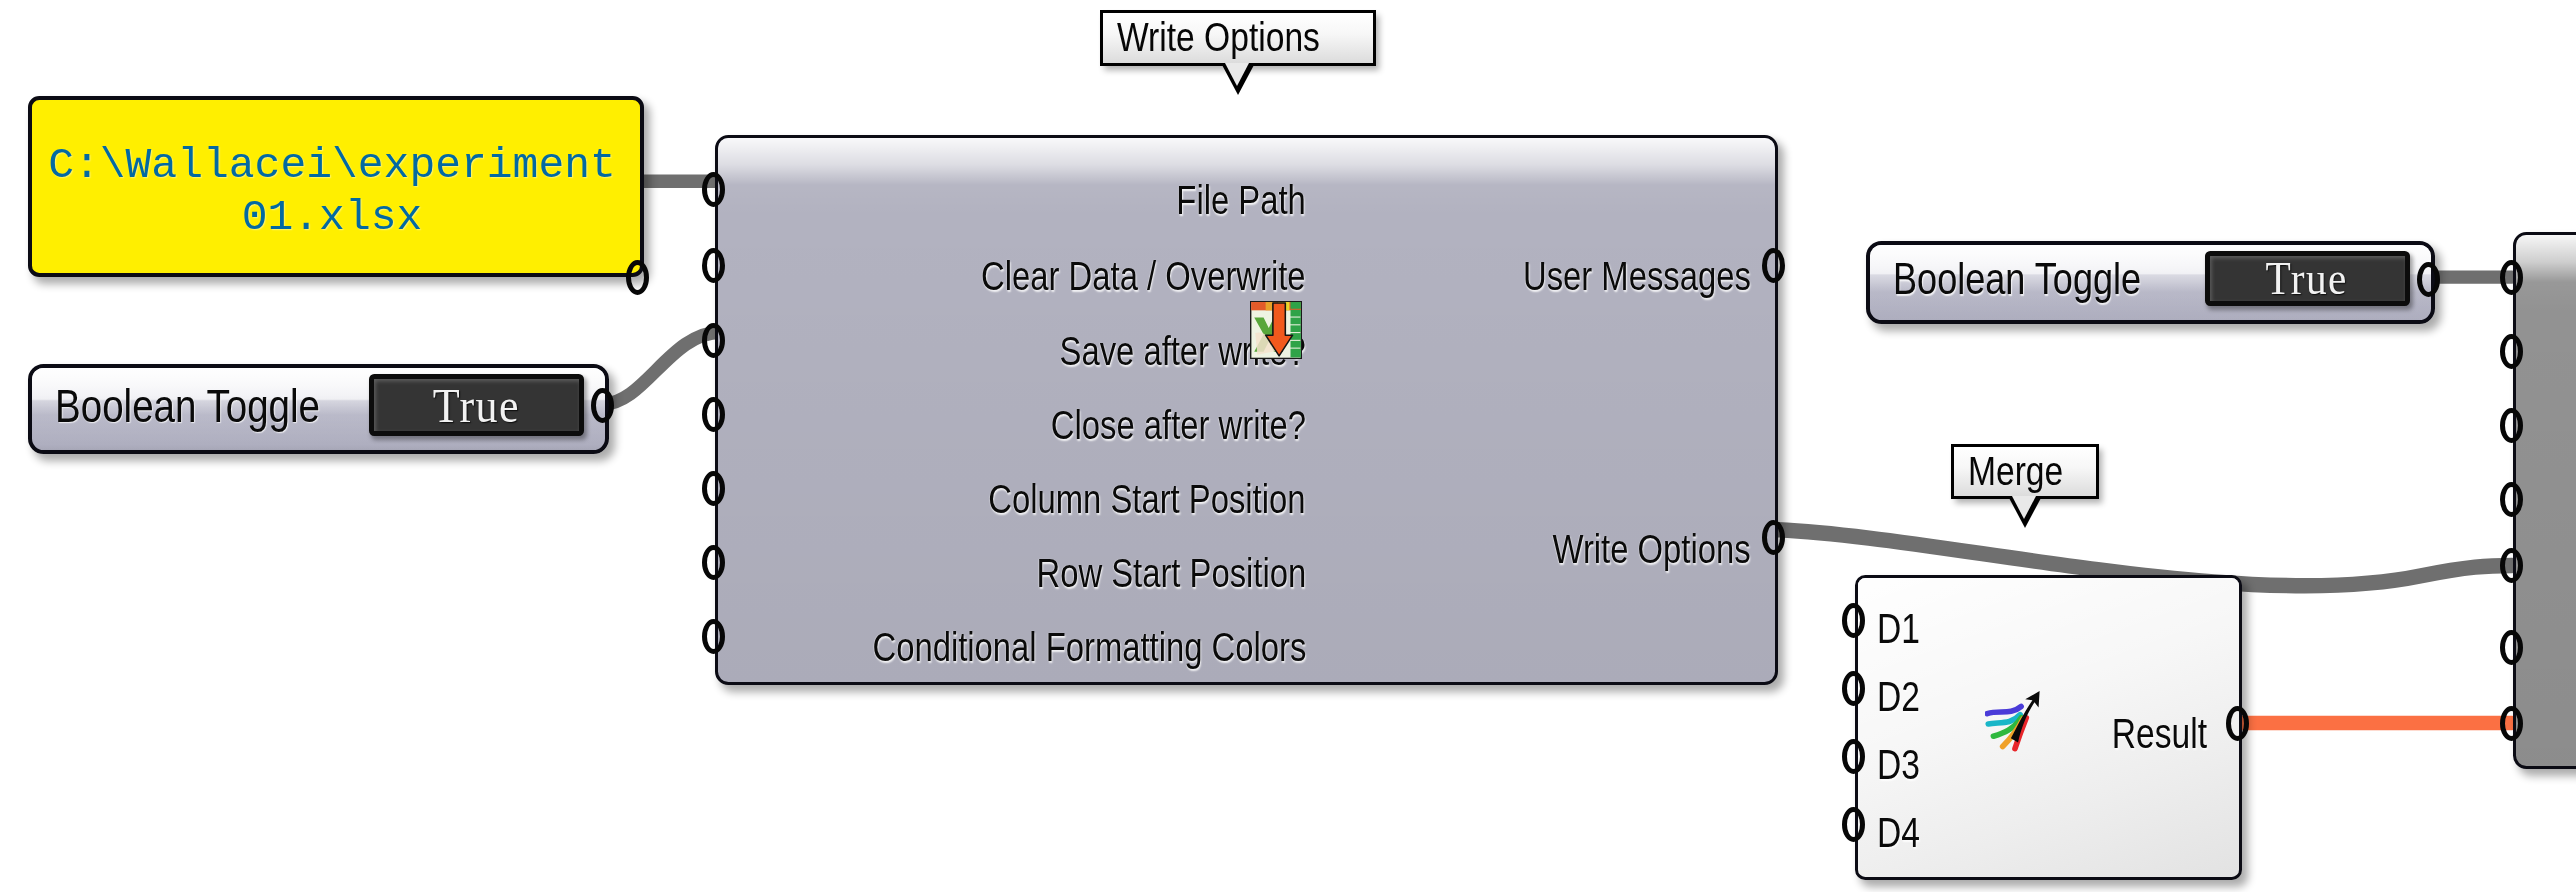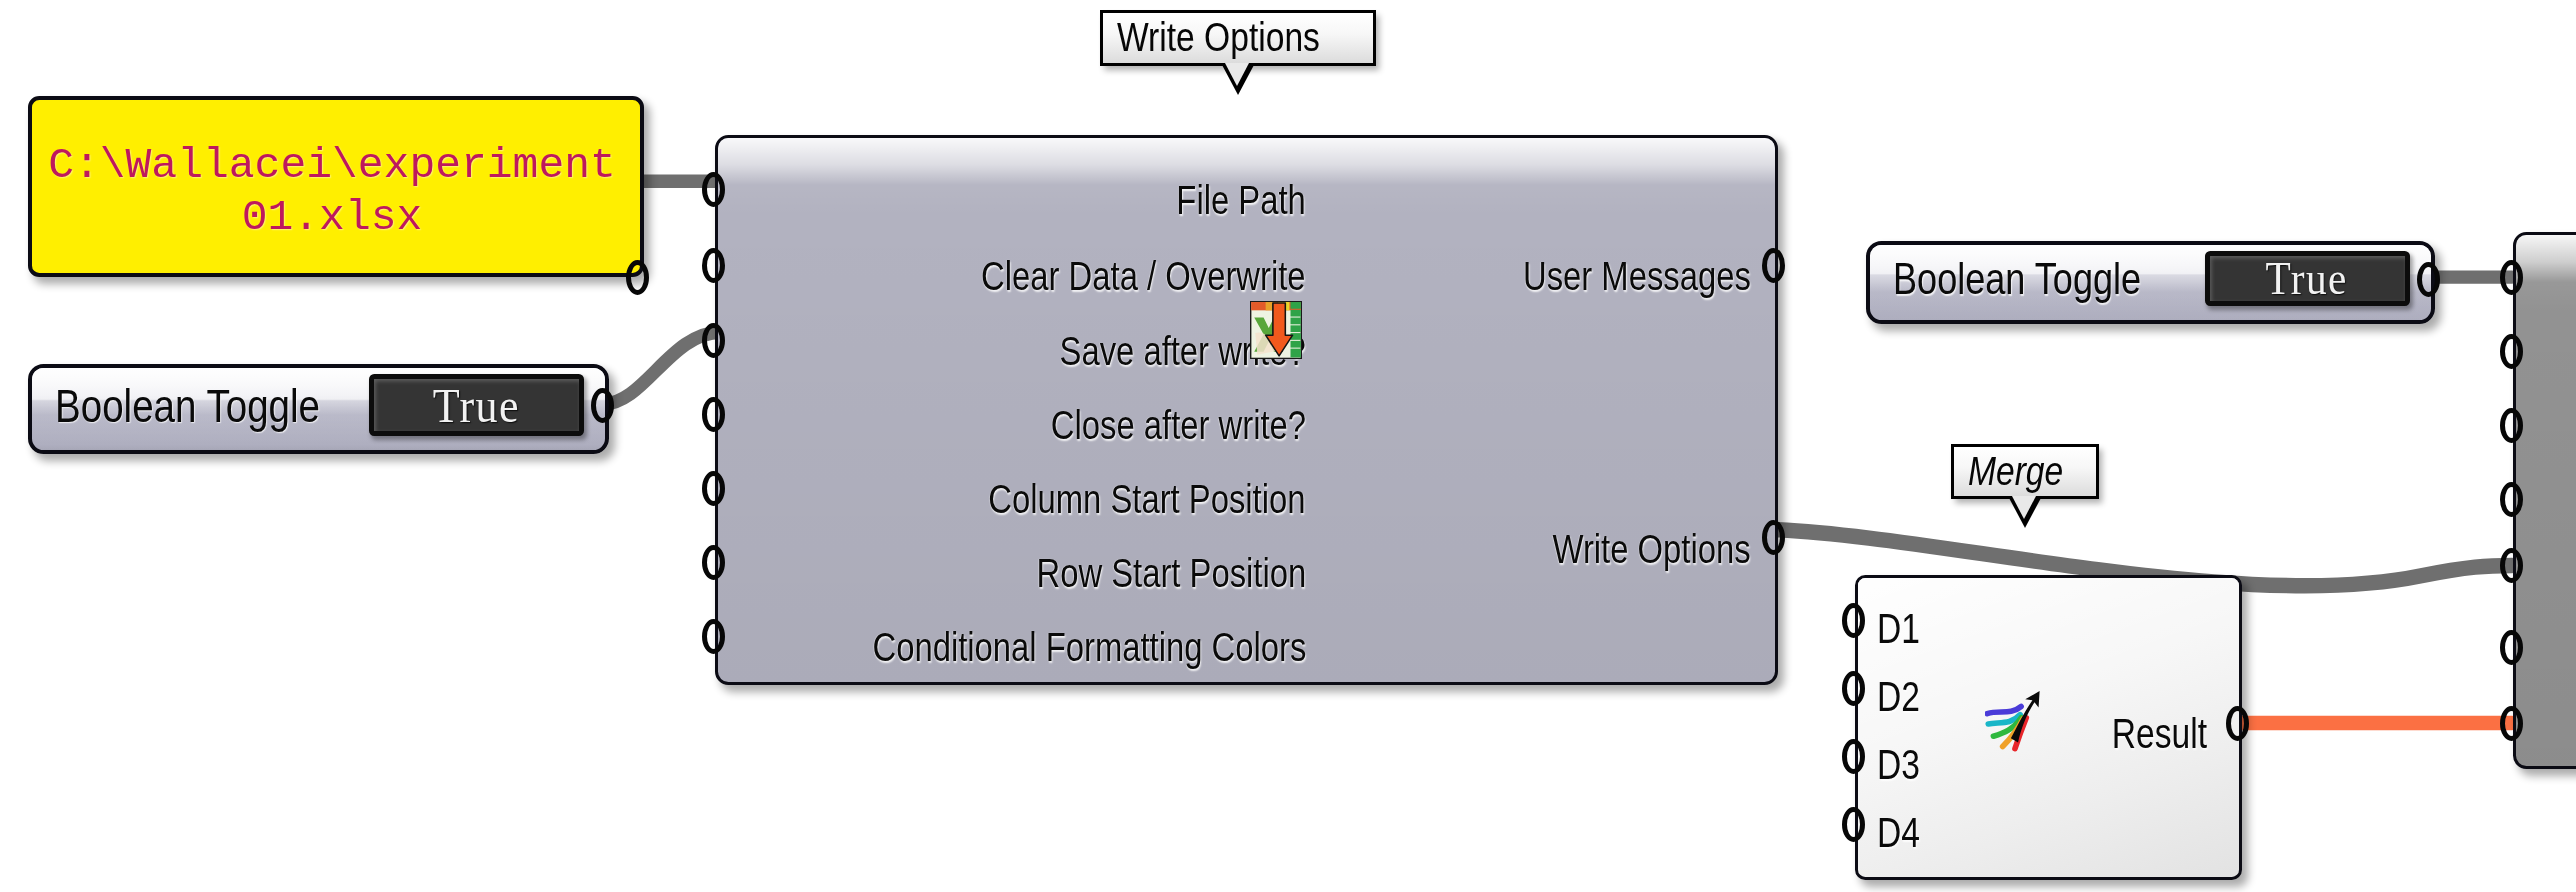--- a/index.html
+++ b/index.html
@@ -79,21 +79,21 @@
     border-right:12.4px solid transparent;
     border-top:23px solid #e9e9e9;
   }
 
   
   .panel-yellow .node-body{background:#ffef00;border-radius:11.3px;border-width:4.1px;}
   .panel-text{
     position:absolute;left:0;right:0;
     text-align:center;
     font-family:"Liberation Mono","DejaVu Sans Mono",monospace;
-    font-size:43px;line-height:1.22;color:#be185d;
+    font-size:43px;line-height:1.22;color:#0369a1;
     padding:0 17.5px;box-sizing:border-box;white-space:pre-line;
     text-shadow:1px 1px 1.5px rgba(255,255,255,.45);
   }
 
   
   .toggle .node-body{
     border-radius:15.5px;border-width:4.1px;
     background:linear-gradient(180deg,#f4f4f7 0%,#e3e3ea 38%,#b9b9c9 40%,#adadbe 100%);
   }
   .toggle-label{
@@ -233,21 +233,21 @@
     <div class="node-body">
       <div class="node-sheen"></div>
     </div>
     <div class="toggle-label" style="font-size:44px;">Boolean Toggle</div>
     <div class="toggle-value-wrap" style="width:160px;">
       <span class="toggle-value" style="font-size:46px;">True</span>
     </div>
     <div class="port right" style="top:20.6px;"></div>
   </div>
 
-  <div class="callout" style="left:1951px; top:444px;font-style:italic;">
+  <div class="callout" style="left:1951px; top:444px;">
     <div class="callout-box">
       <span class="callout-text">Merge</span>
       <div class="callout-tail"></div>
     </div>
   </div>
 
   <div class="node comp-writexcel" style="left:2513px; top:232px; width:971px; height:531px;">
     <div class="node-body">
       <div class="node-sheen"></div>
     </div>

